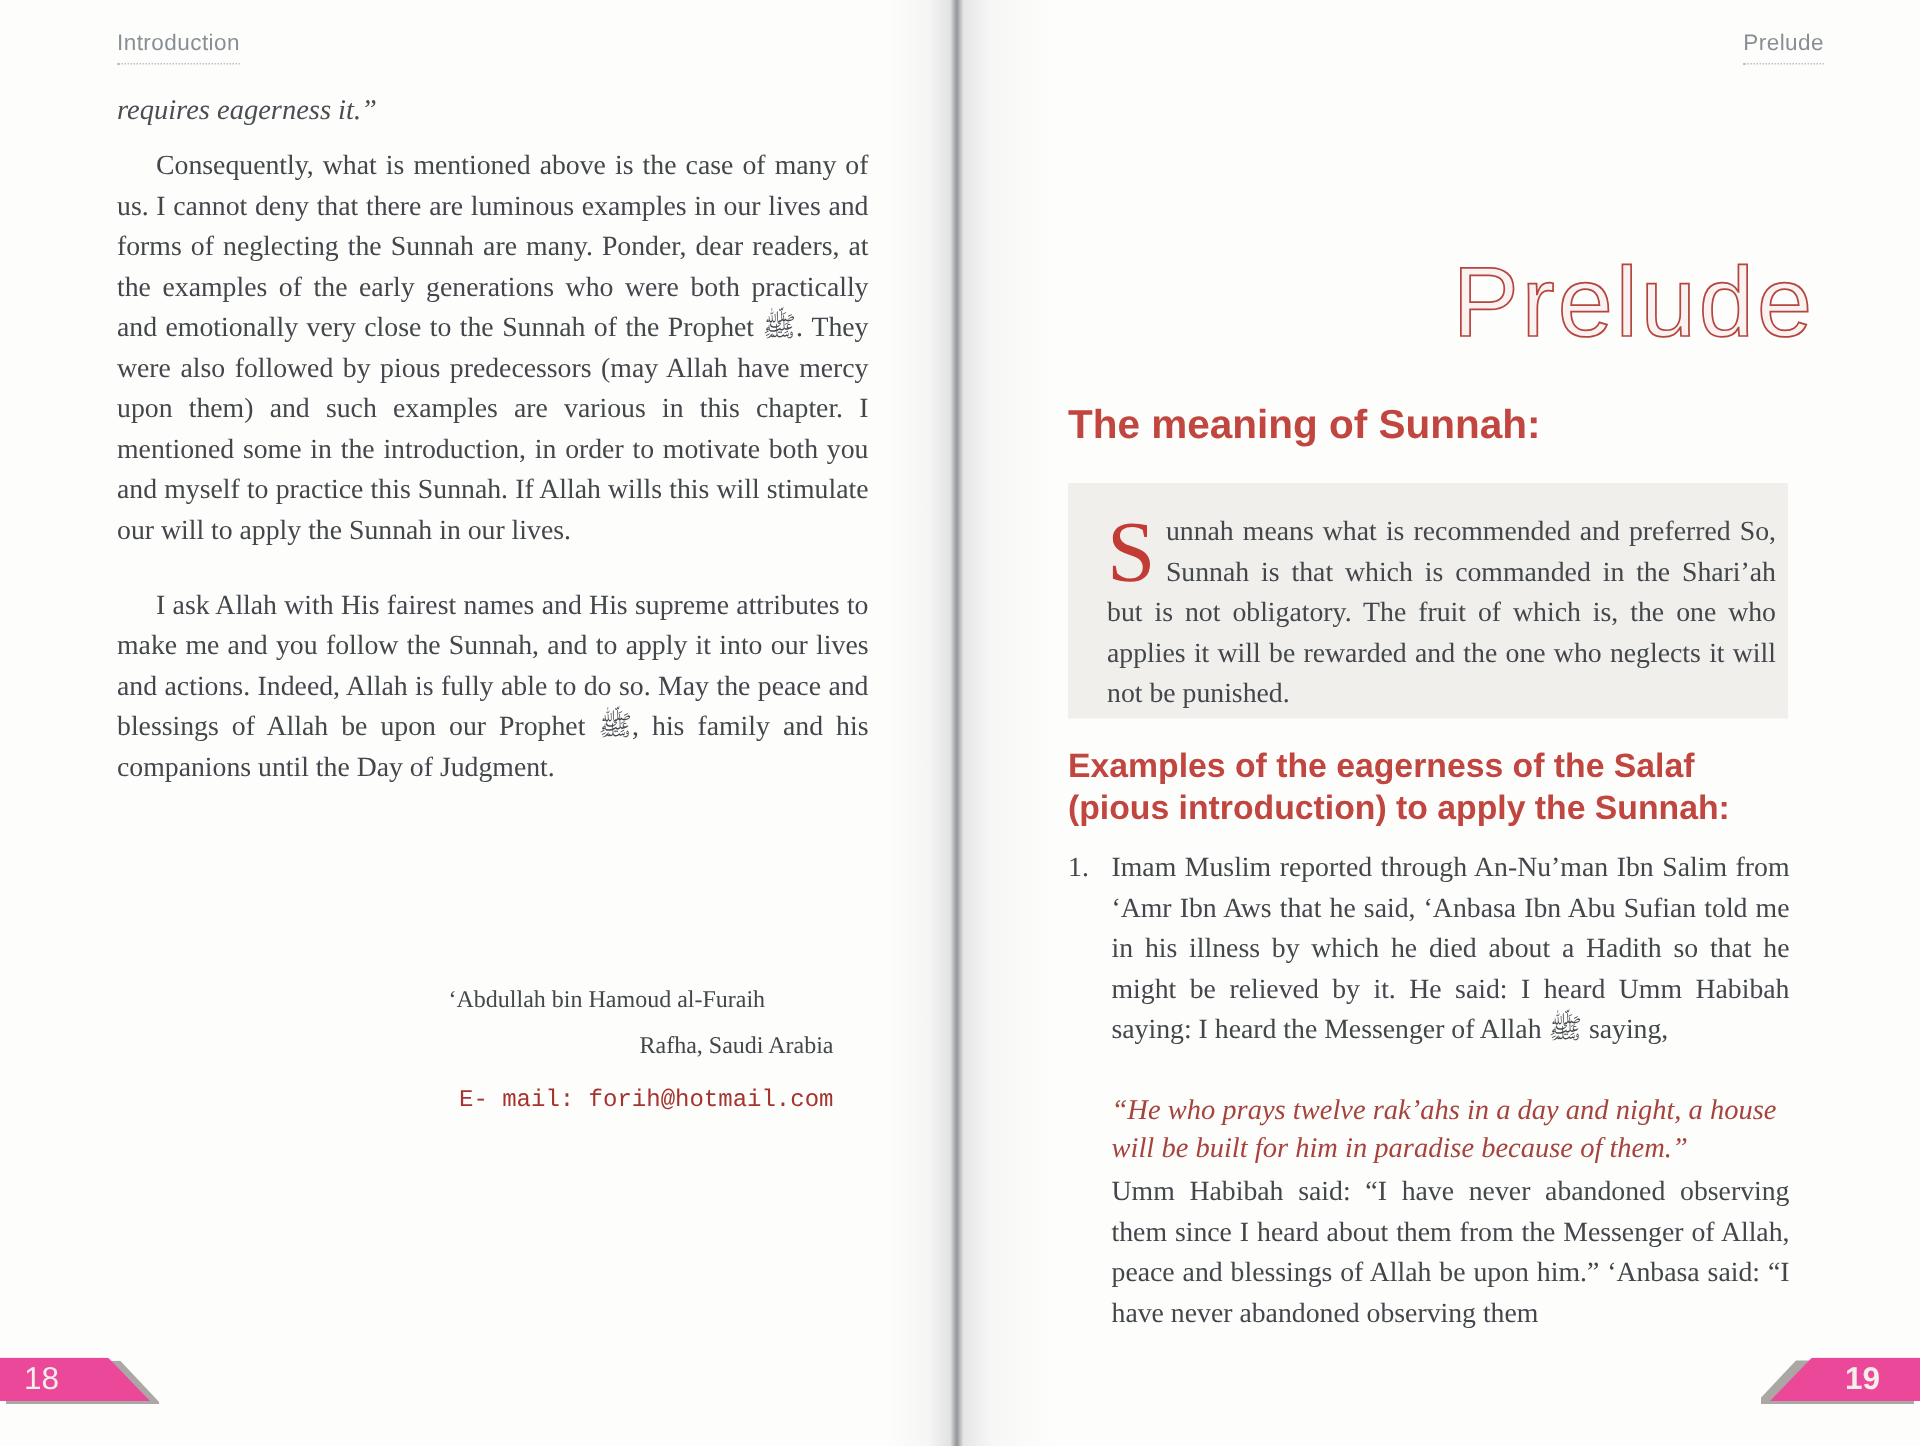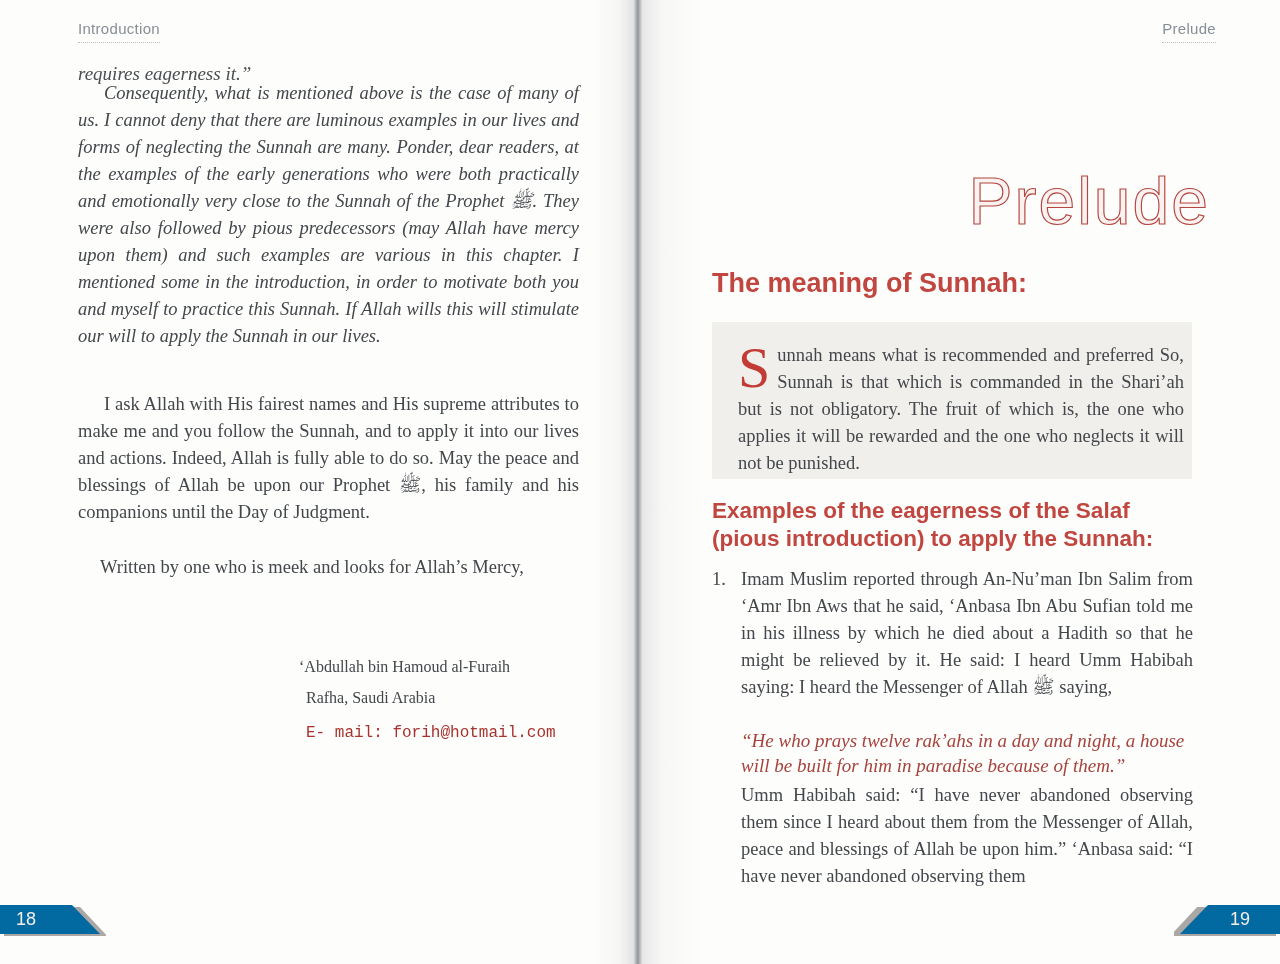--- a/index.html
+++ b/index.html
@@ -46,27 +46,27 @@
     line-height: 27px;
     text-align: justify;
     color: #43474b;
   }
 
   .opening-italic {
     position: absolute; left: 78px; top: 60px;
     font-style: italic; font-size: 19px; color: #4a4e52;
   }
   .para { position: absolute; left: 78px; width: 501px; }
-  .para-1 { top: 80px;  text-indent: 26px; font-style: italic; }
+  .para-1 { top: 98px;  text-indent: 26px; }
   .para-2 { top: 391px; text-indent: 26px; }
   .para-3 { top: 554px; text-indent: 22px; text-align: left; }
 
   .signature { position: absolute; left: 299px; top: 651px; font-size: 16px; }
   .sig-line { line-height: 31px; }
-  .sig-location { padding-left: 7px; }
+  .sig-location { padding-left: 7px; text-align: right; }
   .sig-email { color: #a6332e; padding-top: 5px; font-family: Liberation Mono, monospace; }
 
   
   .chapter-title {
     position: absolute; right: 70px; top: 163px;
     font-family: "Liberation Sans", "DejaVu Sans", sans-serif;
     font-size: 66px;
     font-weight: 100;
     letter-spacing: 2px;
     color: #b5463f;
@@ -117,39 +117,38 @@
   
   .ribbon { position: absolute; top: 905px; width: 102px; height: 29px; }
   .ribbon.left  { left: 0; }
   .ribbon.right { right: 0; }
   .ribbon .shadow {
     position: absolute; inset: 0; background: #aaa7a4;
   }
   .ribbon.left .shadow  { clip-path: polygon(0 0, 76px 0, 106px 110%, 0 110%); transform: translate(4px, 2px); }
   .ribbon.right .shadow { clip-path: polygon(26px -10%, 102px -10%, 102px 100%, -4px 100%); transform: translate(-4px, 2px); }
   .ribbon .face {
-    position: absolute; inset: 0; background: #0369a1;
+    position: absolute; inset: 0; background: #ec4899;
     font-family: "Liberation Sans", sans-serif;
-    font-size: 18px; color: #f4efe9;
+    font-size: 21px; color: #f4efe9;
     display: flex; align-items: center;
   }
   .ribbon.left .face  { clip-path: polygon(0 0, 72px 0, 100px 100%, 0 100%); padding-left: 16px; }
-  .ribbon.right .face { clip-path: polygon(30px 0, 102px 0, 102px 100%, 2px 100%); padding-left: 52px; }
+  .ribbon.right .face { clip-path: polygon(30px 0, 102px 0, 102px 100%, 2px 100%); padding-left: 52px; font-weight: bold; }
 </style>
 </head>
 <body>
 
 <div class="page page-left">
   <div class="running-head left">Introduction</div>
 
   <div class="opening-italic body-serif">requires eagerness it.”</div>
 
   <p class="para para-1 body-serif">Consequently, what is mentioned above is the case of many of us. I cannot deny that there are luminous examples in our lives and forms of neglecting the Sunnah are many. Ponder, dear readers, at the examples of the early generations who were both practically and emotionally very close to the Sunnah of the Prophet ﷺ. They were also followed by pious predecessors (may Allah have mercy upon them) and such examples are various in this chapter. I mentioned some in the introduction, in order to motivate both you and myself to practice this Sunnah. If Allah wills this will stimulate our will to apply the Sunnah in our lives.</p>
   <p class="para para-2 body-serif">I ask Allah with His fairest names and His supreme attributes to make me and you follow the Sunnah, and to apply it into our lives and actions. Indeed, Allah is fully able to do so. May the peace and blessings of Allah be upon our Prophet ﷺ, his family and his companions until the Day of Judgment.</p>
-  <p class="para para-3 body-serif">Written by one who is meek and looks for Allah’s Mercy,</p>
 
   <div class="signature">
     <div class="sig-line">‘Abdullah bin Hamoud al-Furaih</div>
     <div class="sig-line sig-location">Rafha, Saudi Arabia</div>
     <div class="sig-line sig-location sig-email">E- mail: forih@hotmail.com</div>
   </div>
 
   <div class="ribbon left">
     <div class="shadow"></div>
     <div class="face">18</div>

